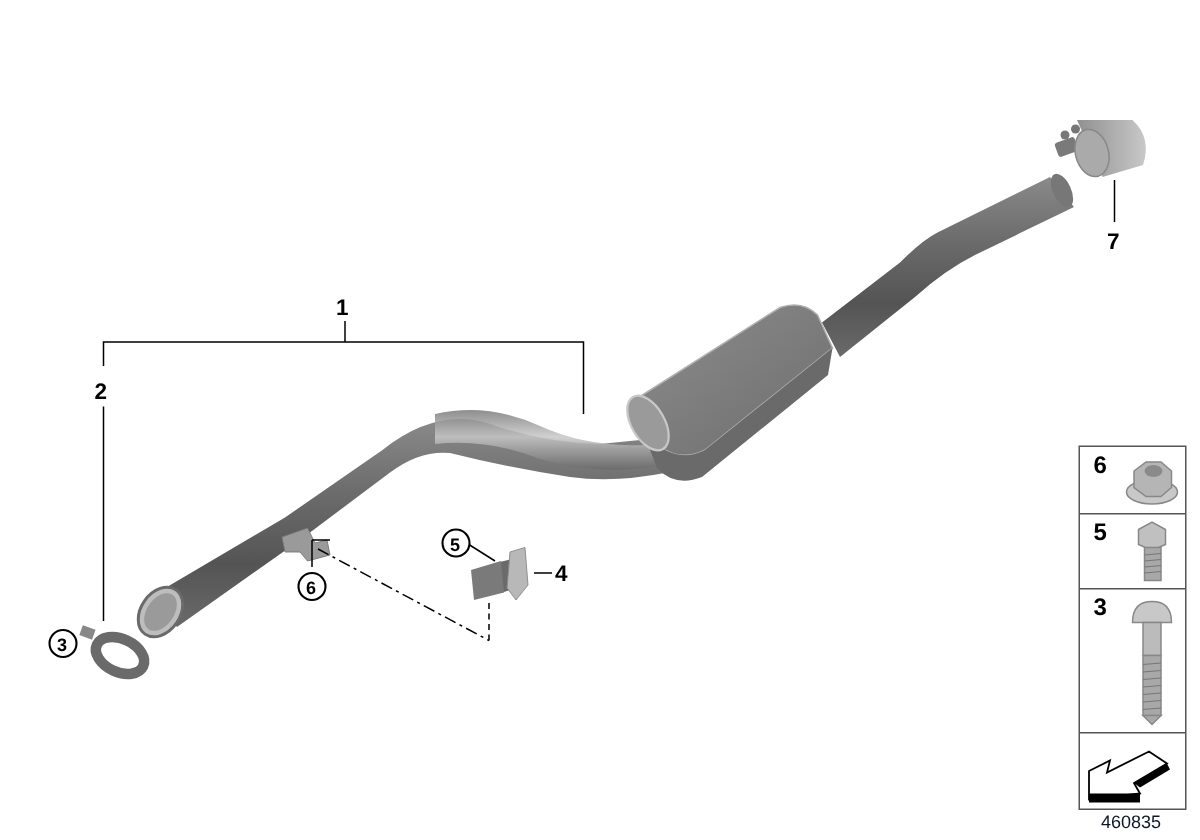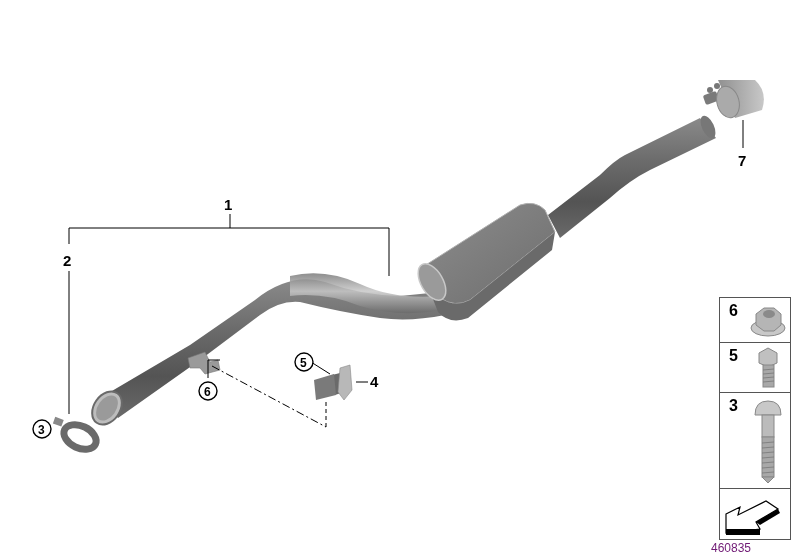--- a/index.html
+++ b/index.html
@@ -5,21 +5,21 @@
     html, body { margin:0; padding:0; background:#ffffff; }
     body { width:800px; height:560px; position:relative; overflow:hidden; font-family:"Liberation Sans", sans-serif; }
     #diagram { position:absolute; left:0; top:0; width:800px; height:560px; }
     .lbl { font-family:"Liberation Sans", sans-serif; font-weight:bold; font-size:15px; fill:#000; }
     .circ-lbl { font-family:"Liberation Sans", sans-serif; font-weight:bold; font-size:12px; fill:#000; }
     .legend { position:absolute; left:719px; top:297px; width:70px; border:1px solid #555; background:#fff; }
     .legend-cell { position:relative; border-bottom:1px solid #555; box-sizing:border-box; }
     .legend-cell:last-child { border-bottom:none; }
     .legend-num { position:absolute; left:9px; top:4px; font-weight:bold; font-size:16px; color:#000; }
     .legend-cell svg { position:absolute; left:0; top:0; }
-    .img-id { position:absolute; left:711px; top:541px; font-size:12px; color:#701a75;text-align:center; }
+    .img-id { position:absolute; left:734px; top:541px; font-size:12px; color:#0f172a;text-align:center; }
   </style>
 </head>
 <body>
 
 <svg id="diagram" width="800" height="560" viewBox="0 0 800 560" xmlns="http://www.w3.org/2000/svg">
   <defs>
     <linearGradient id="pipeGrad" x1="0" y1="0" x2="0" y2="1">
       <stop offset="0" stop-color="#8a8a8a"></stop>
       <stop offset="0.35" stop-color="#6c6c6c"></stop>
       <stop offset="0.7" stop-color="#545454"></stop>

